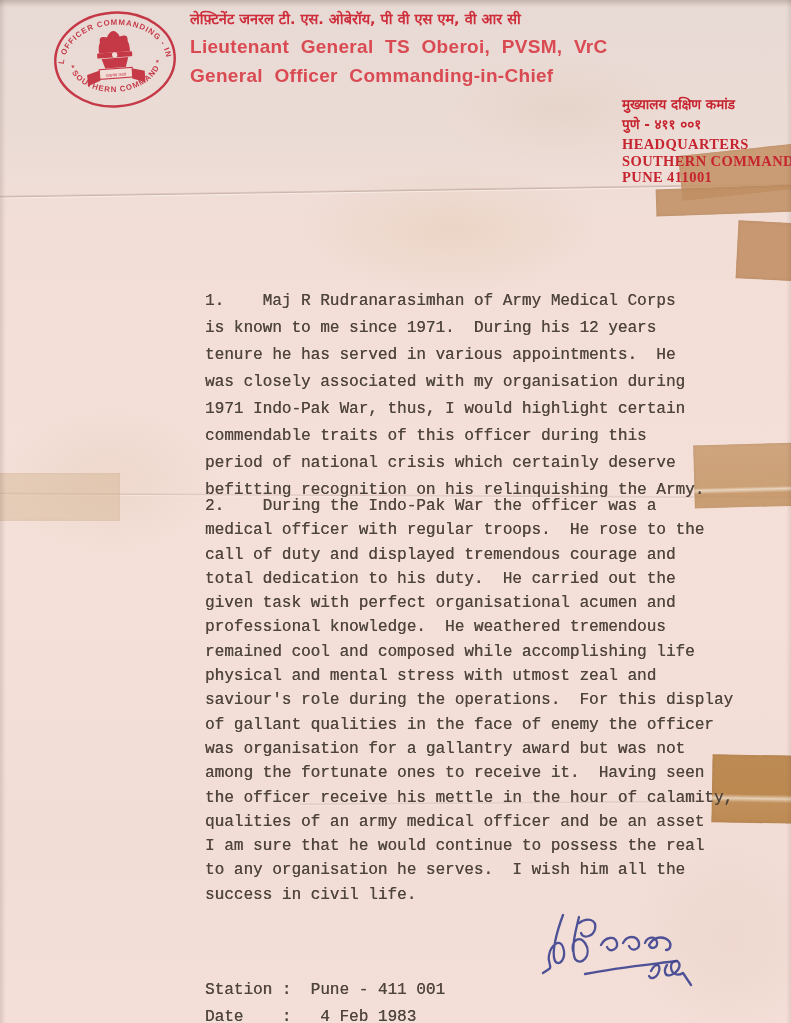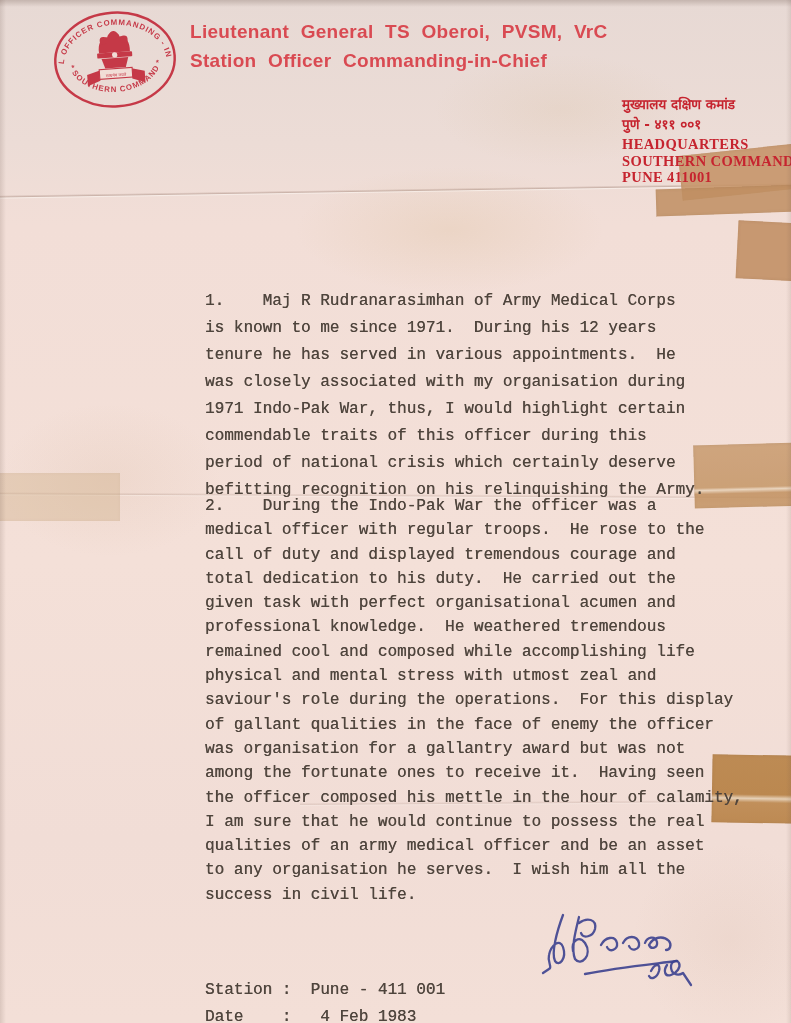--- a/index.html
+++ b/index.html
@@ -95,22 +95,23 @@
       <circle cx="61" cy="44.5" r="2.6" fill="#f2ded7"></circle>
       <path d="M48,47.5 L74,47.5 L71,57 L51,57 Z"></path>
       <path d="M33,62 L45.5,58.5 L45.5,68.5 L33,73 Z"></path>
       <path d="M89,62 L76.5,58.5 L76.5,68.5 L89,73 Z"></path>
       <rect x="45" y="57.8" width="32" height="9.4" fill="#f2ded7" stroke="#c32c3c" stroke-width="1.1"></rect>
     </g>
     <text x="61" y="65.5" text-anchor="middle" font-family="DejaVu Sans, sans-serif" font-size="4" fill="#c32c3c">सत्यमेव जयते</text>
   </svg>
 
   <div class="letterhead">
+    <div class="lh-hindi">लेफ़्टिनेंट जनरल टी. एस. ओबेरॉय, पी वी एस एम, वी आर सी</div>
     <div class="lh-en">Lieutenant General TS Oberoi, PVSM, VrC</div>
-    <div class="lh-en">Station Officer Commanding-in-Chief</div>
+    <div class="lh-en">General Officer Commanding-in-Chief</div>
   </div>
 
   <div class="addr">
     <div class="addr-hindi">मुख्यालय दक्षिण कमांड</div>
     <div class="addr-hindi">पुणे - ४११ ००१</div>
     <div class="addr-en">HEADQUARTERS</div>
     <div class="addr-en">SOUTHERN COMMAND</div>
     <div class="addr-en">PUNE 411001</div>
   </div>
 
@@ -130,23 +131,23 @@
       <div class="tline">call of duty and displayed tremendous courage and</div>
       <div class="tline">total dedication to his duty.  He carried out the</div>
       <div class="tline">given task with perfect organisational acumen and</div>
       <div class="tline">professional knowledge.  He weathered tremendous</div>
       <div class="tline">remained cool and composed while accomplishing life</div>
       <div class="tline">physical and mental stress with utmost zeal and</div>
       <div class="tline">saviour's role during the operations.  For this display</div>
       <div class="tline">of gallant qualities in the face of enemy the officer</div>
       <div class="tline">was organisation for a gallantry award but was not</div>
       <div class="tline">among the fortunate ones to receive it.  Having seen</div>
-      <div class="tline">the officer composed his mettle in the hour of calamity,</div>
+      <div class="tline">the officer receive his mettle in the hour of calamity,</div>
+      <div class="tline">qualities of an army medical officer and be an asset</div>
       <div class="tline">I am sure that he would continue to possess the real</div>
-      <div class="tline">qualities of an army medical officer and be an asset</div>
       <div class="tline">to any organisation he serves.  I wish him all the</div>
       <div class="tline">success in civil life.</div>
     </div>
 
   <div class="station-line typewriter">Station :  Pune - 411 001</div>
   <div class="date-line typewriter">Date    :   4 Feb 1983</div>
 
   <div class="sign-block typewriter">
     <div class="tline">(TS Oberoi)</div>
     <div class="tline">Lieutenant General</div>

